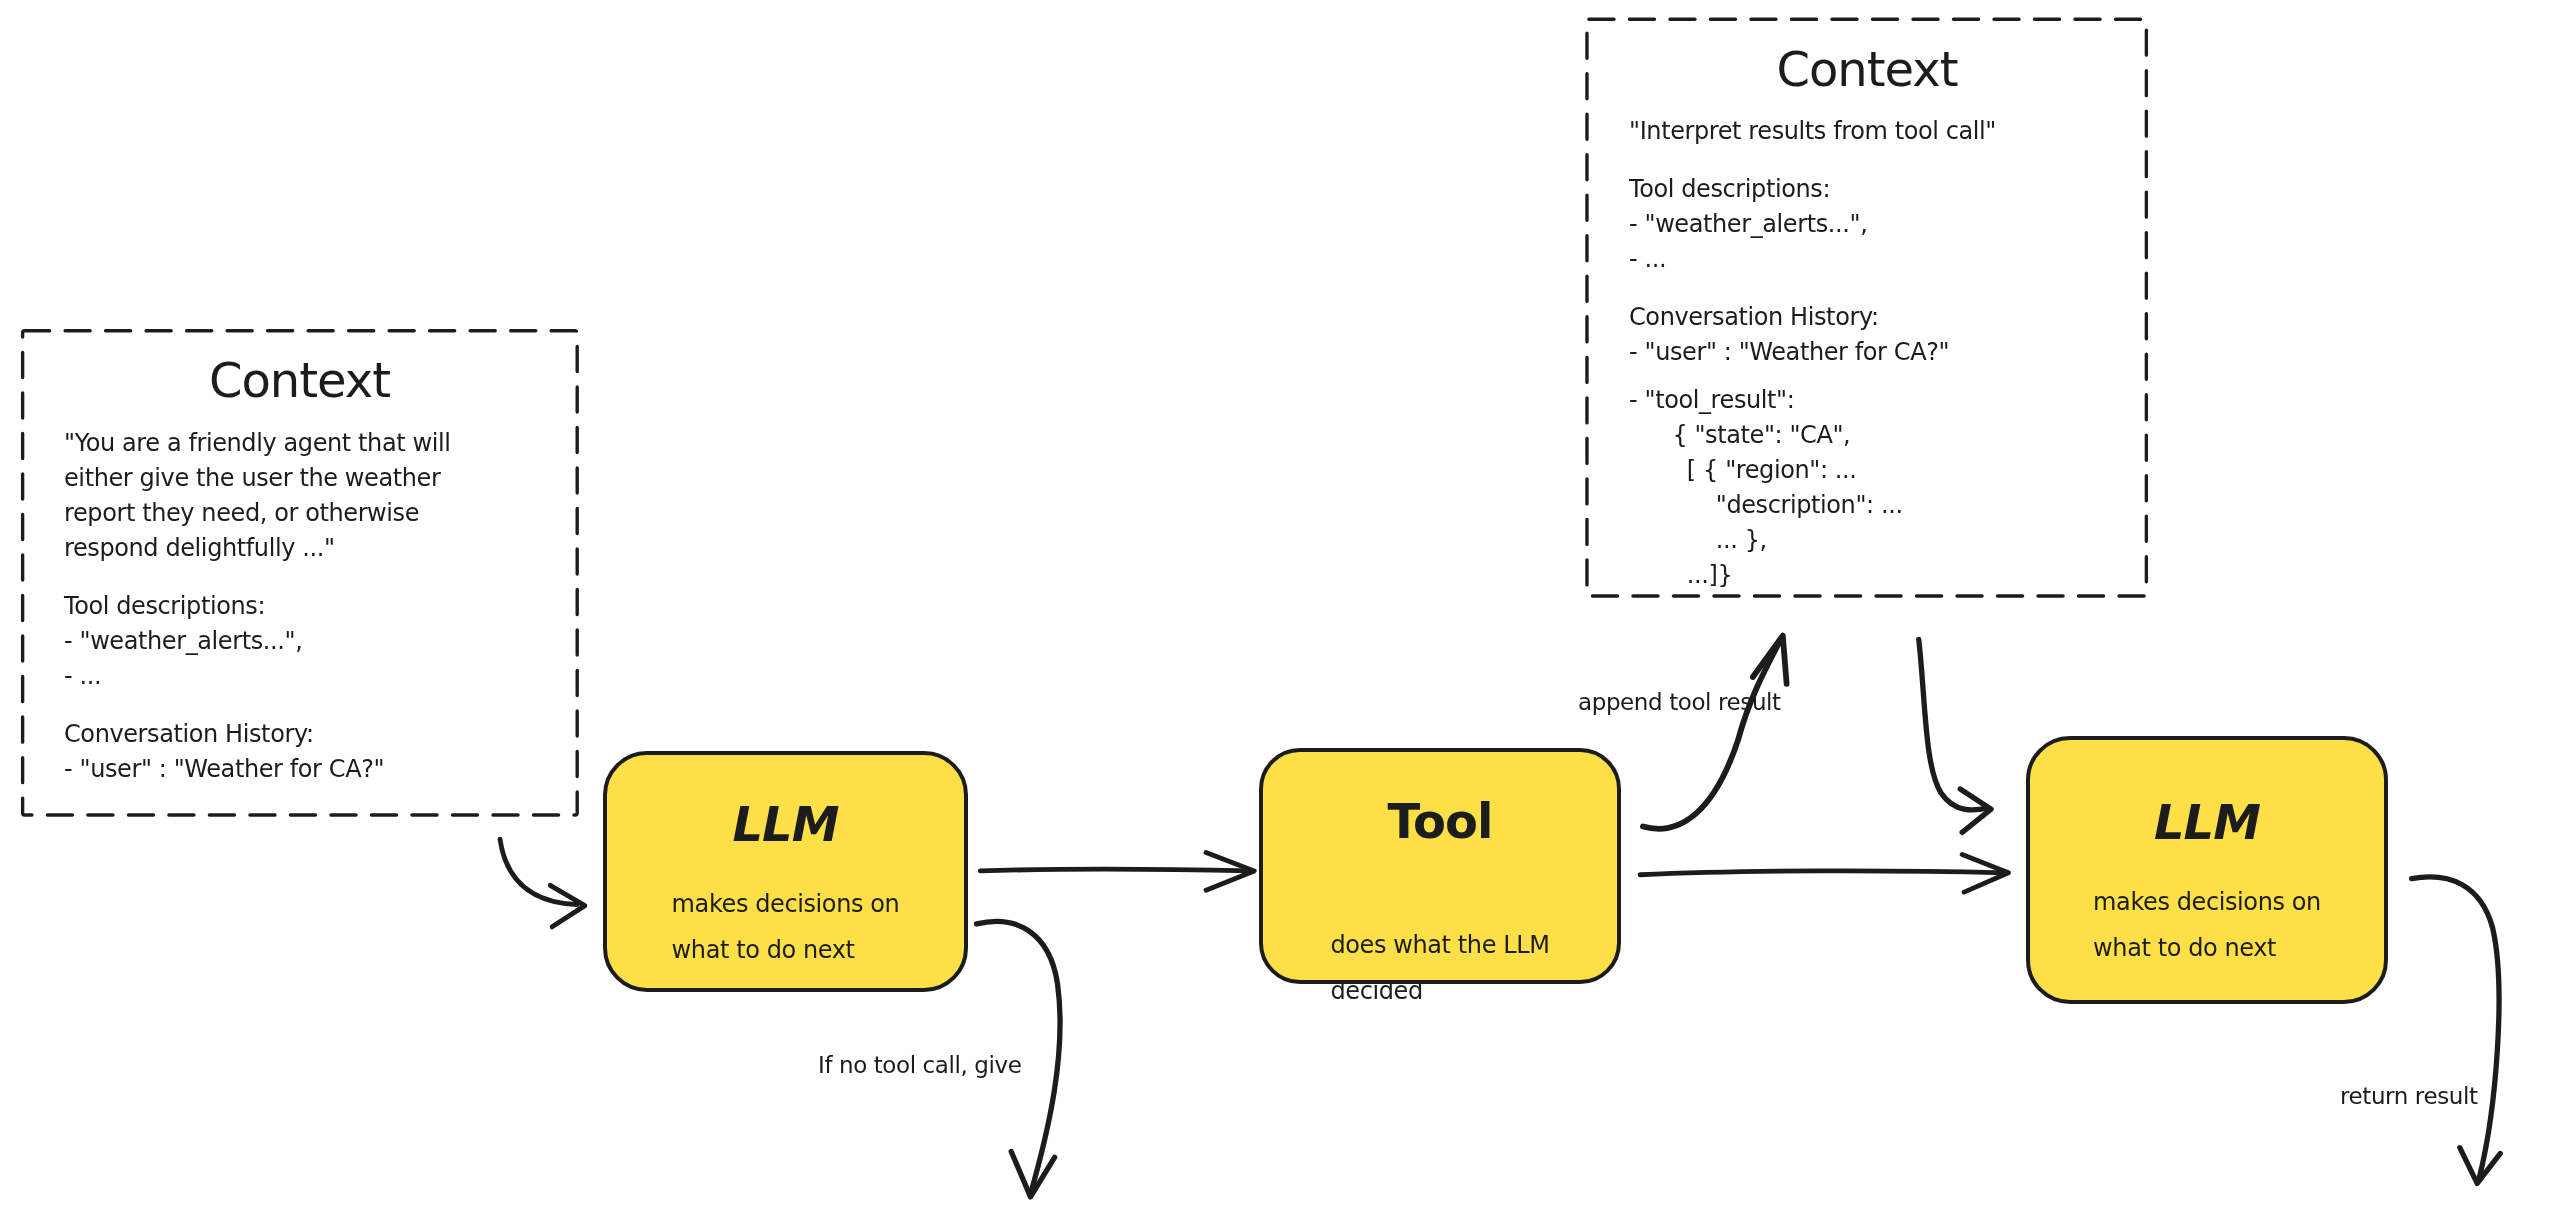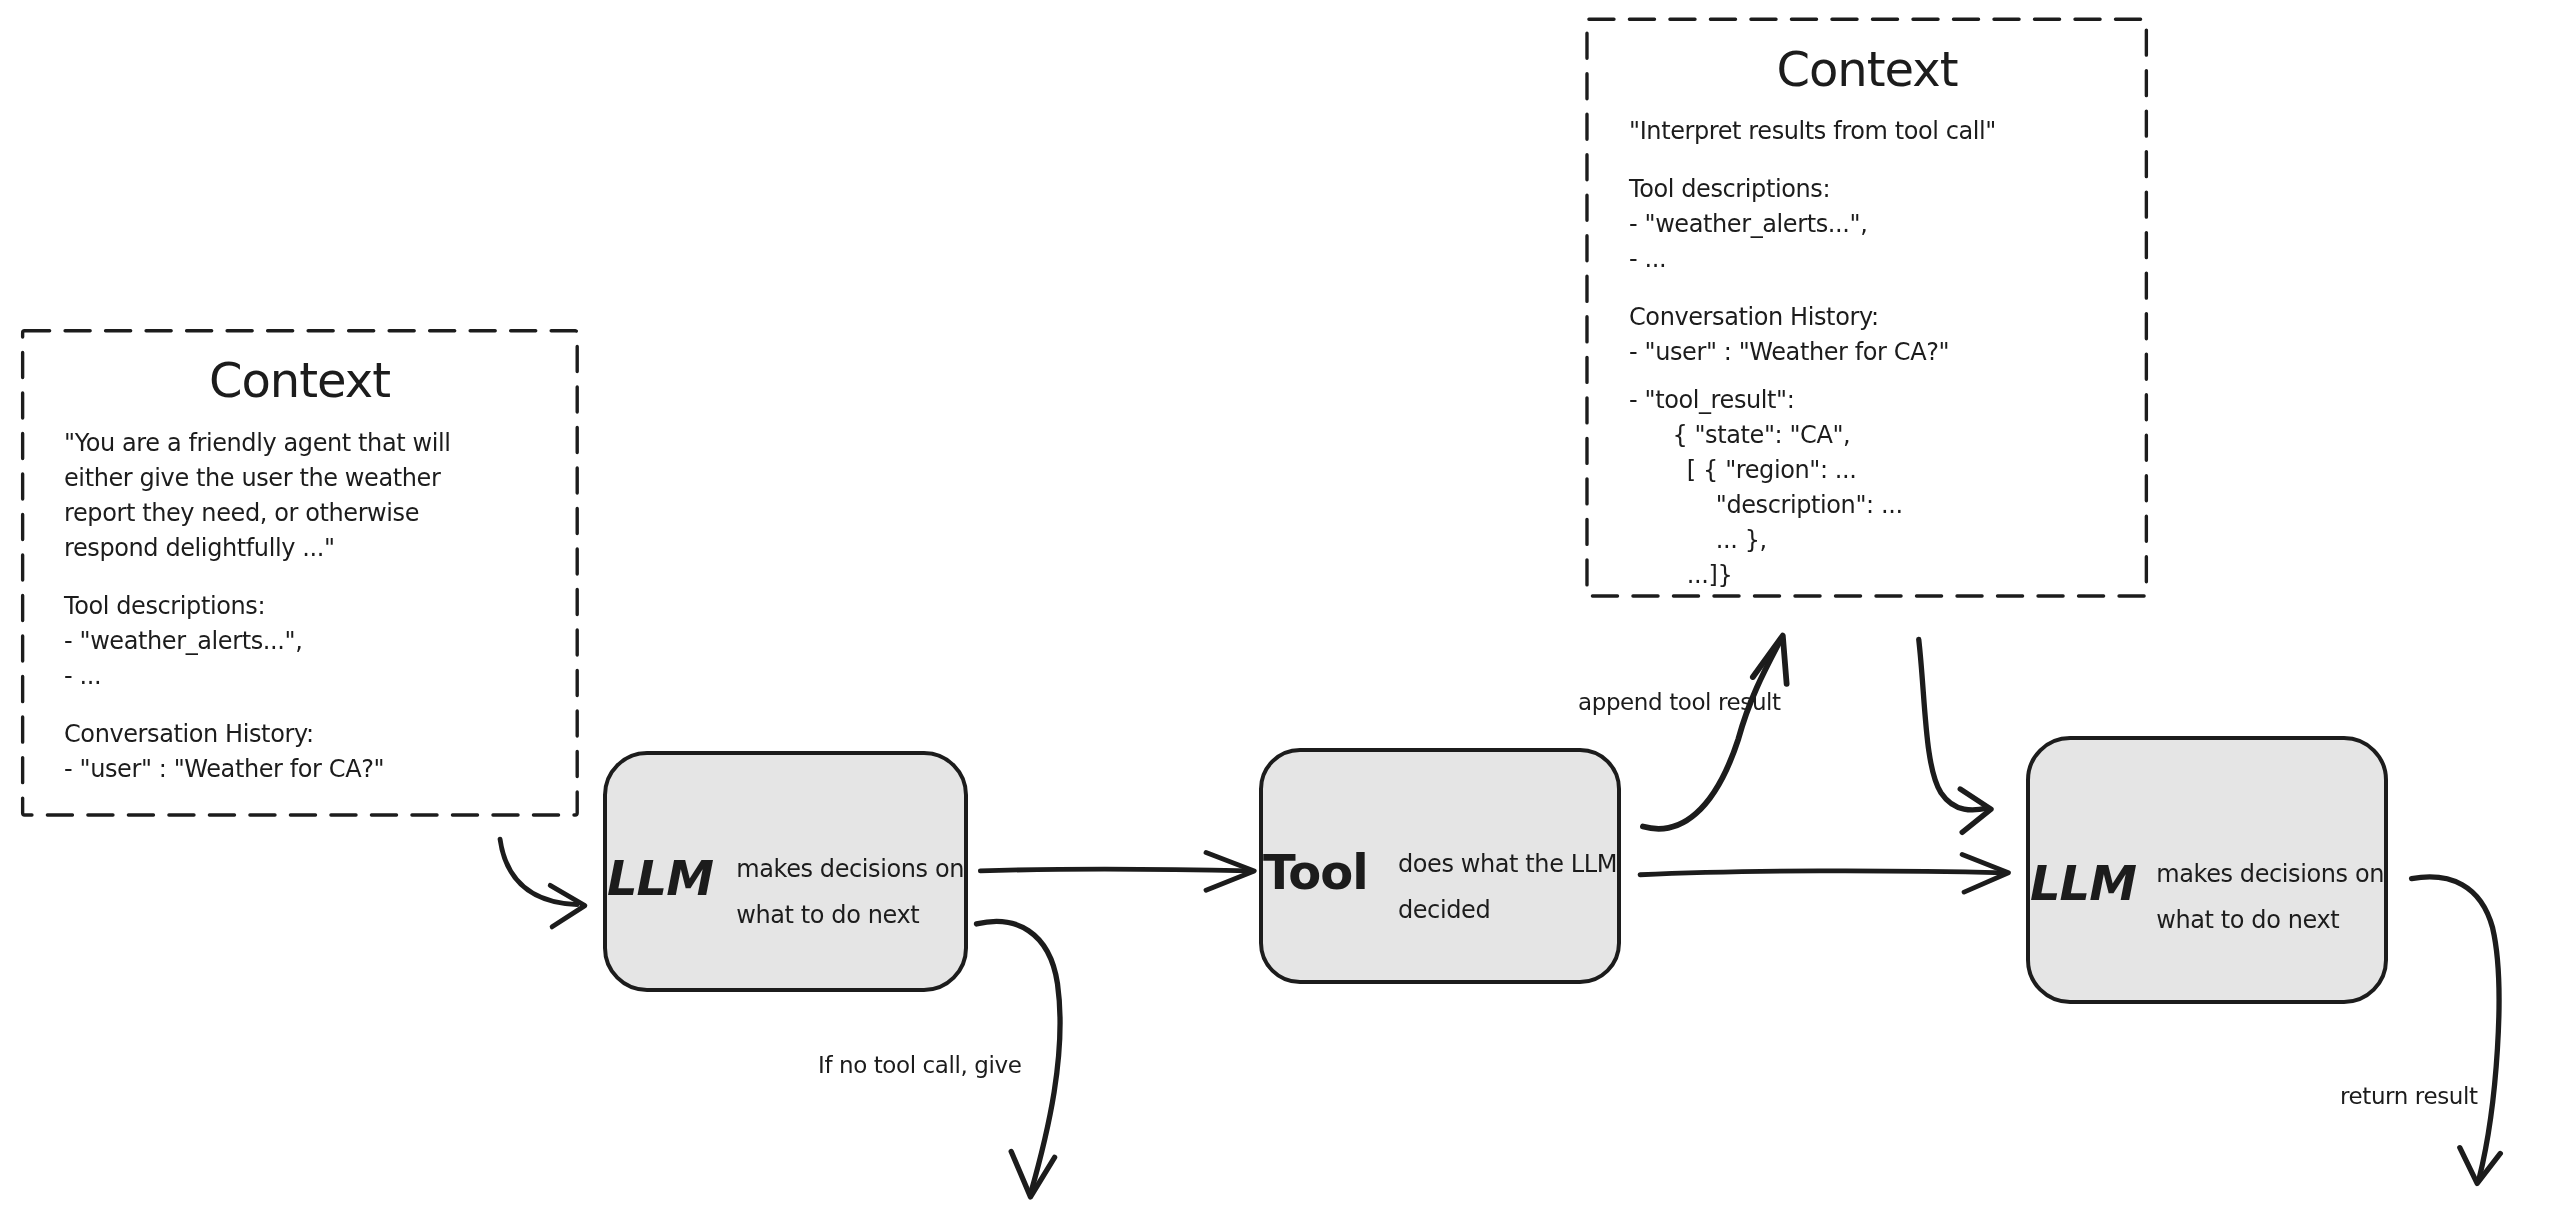--- a/index.html
+++ b/index.html
@@ -30,24 +30,23 @@
     font-size:24px;line-height:35px;letter-spacing:-0.4px;
     margin:0 0 23px 0;
   }
   .ctx-p.tight{margin-bottom:13.5px;}
 
   
   .node{
     position:absolute;z-index:2;
     box-sizing:border-box;
     border:4.8px solid #1c1c1c;
-    background:#e5e5e5;
-    display:flex;flex-direction:row;align-items:center;
+    background:#fde047;
+    display:flex;flex-direction:column;align-items:center;
     padding-top:41px;
-    justify-content:space-between;
   }
   .node-title{
     font-size:48px;font-weight:bold;letter-spacing:-1px;
     margin:0 0 29px 0;
   }
   .node-title.italic{font-style:italic;}
   .node-sub{
     white-space:pre-line;
     font-size:24px;line-height:46px;letter-spacing:-0.4px;
     text-align:left;
@@ -133,21 +132,21 @@
             ... },
         ...]}</p>
   </div>
 
   <div class="node" style="left:603px;top:751px;width:365px;height:241px;border-radius:44px;">
     <div class="node-title italic">LLM</div>
     <div class="node-sub">makes decisions on
 what to do next</div>
   </div>
 
-  <div class="node" style="left:1259px;top:748px;width:362px;height:236px;border-radius:41px;">
+  <div class="node" style="left:1259px;top:748px;width:362px;height:236px;border-radius:41px;gap:44px;">
     <div class="node-title">Tool</div>
     <div class="node-sub">does what the LLM
 decided</div>
   </div>
 
   <div class="node" style="left:2026px;top:736px;width:362px;height:268px;border-radius:44px;padding-top:54px;">
     <div class="node-title italic">LLM</div>
     <div class="node-sub">makes decisions on
 what to do next</div>
   </div>

